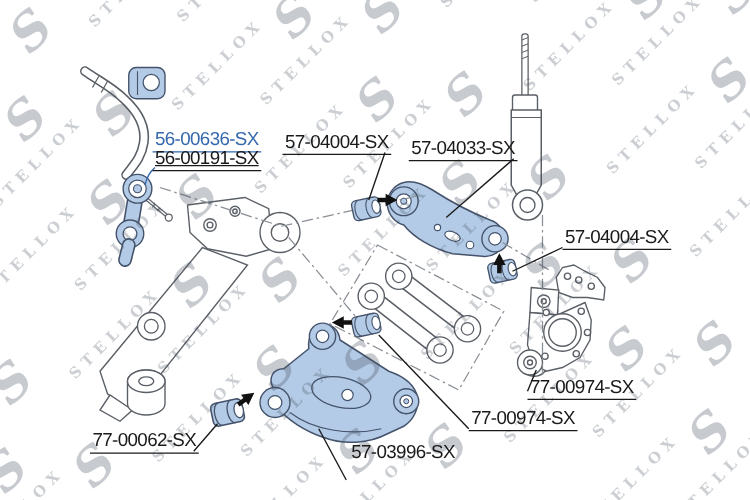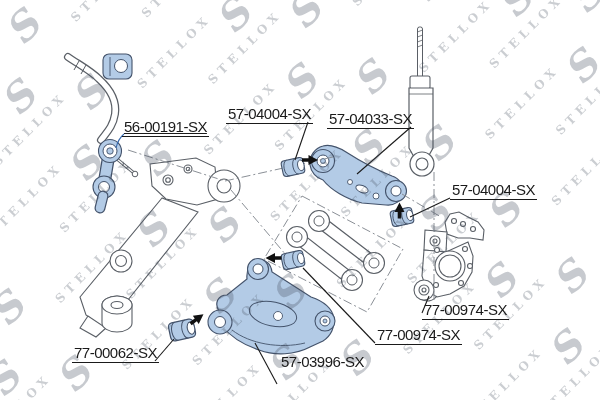--- a/index.html
+++ b/index.html
@@ -264,20 +264,21 @@
       <span class="wm-s" style="left: 622px; top: 739px;">S</span>
       <span class="wm-word" style="left: 727px; top: 739px;">STELLOX</span>
       <span class="wm-s" style="left: 465px; top: 786px;">S</span>
       <span class="wm-word" style="left: 570px; top: 786px;">STELLOX</span>
       <span class="wm-s" style="left: 675px; top: 786px;">S</span>
       <span class="wm-word" style="left: 517px; top: 833px;">STELLOX</span>
       <span class="wm-s" style="left: 622px; top: 833px;">S</span>
       <span class="wm-word" style="left: 570px; top: 880px;">STELLOX</span>
     </div>
 
+  <div class="plabel blue" style="left:122px;top:104px;">56-00636-SX</div>
   <div class="plabel" style="left:122px;top:119px;text-decoration:underline;">56-00191-SX</div>
   <div class="plabel" style="left:226px;top:106px;">57-04004-SX</div>
   <div class="plabel" style="left:327px;top:111px;">57-04033-SX</div>
   <div class="plabel" style="left:450px;top:182px;">57-04004-SX</div>
   <div class="plabel" style="left:422px;top:302px;">77-00974-SX</div>
   <div class="plabel" style="left:375px;top:327px;">77-00974-SX</div>
   <div class="plabel" style="left:72px;top:345px;">77-00062-SX</div>
   <div class="plabel nounder" style="left:279px;top:354px;">57-03996-SX</div>
 
 </div>

